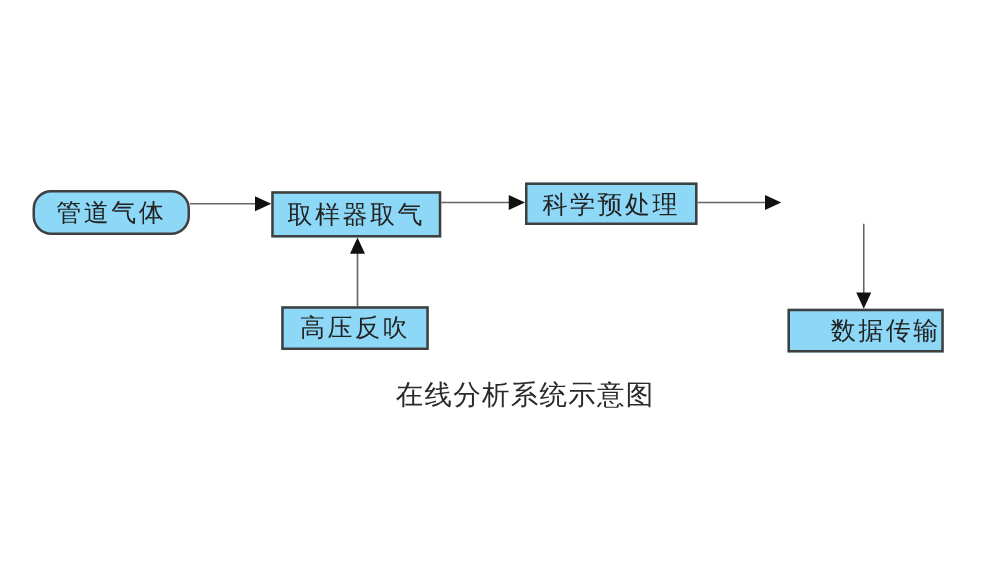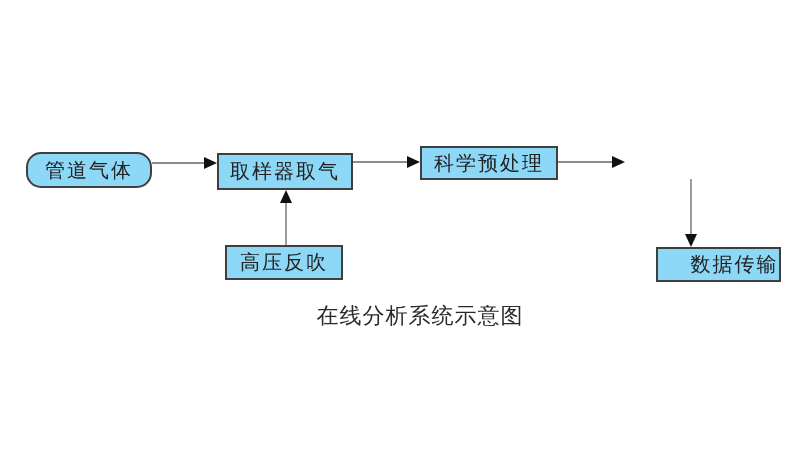--- a/index.html
+++ b/index.html
@@ -19,21 +19,21 @@
     font-size:20px;
     color:#222;
     letter-spacing:2px;
     white-space:nowrap;
   }
   .n1{left:26px;top:152px;width:126px;height:36px;border-radius:15px;}
   .n2{left:217px;top:153px;width:136px;height:37px;align-items:center;}
   .n3{left:420px;top:146px;width:138px;height:34px;}
   .n4{left:625px;top:146px;width:132px;height:33px;}
   .n5{left:225px;top:245px;width:118px;height:35px;}
-  .n6{left:656px;top:247px;width:125px;height:35px;padding-left:32px;}
+  .n6{left:630px;top:247px;width:125px;height:35px;padding-left:32px;}
   .caption{
     position:absolute;
     left:280px;top:301px;width:280px;
     text-align:center;
     font-size:22px;
     color:#2a2a2a;
     letter-spacing:1px;
   }
   svg.links{position:absolute;left:0;top:0;width:800px;height:450px;pointer-events:none;}
   svg.links line{stroke:var(--line,#666666);stroke-width:1.3;}

